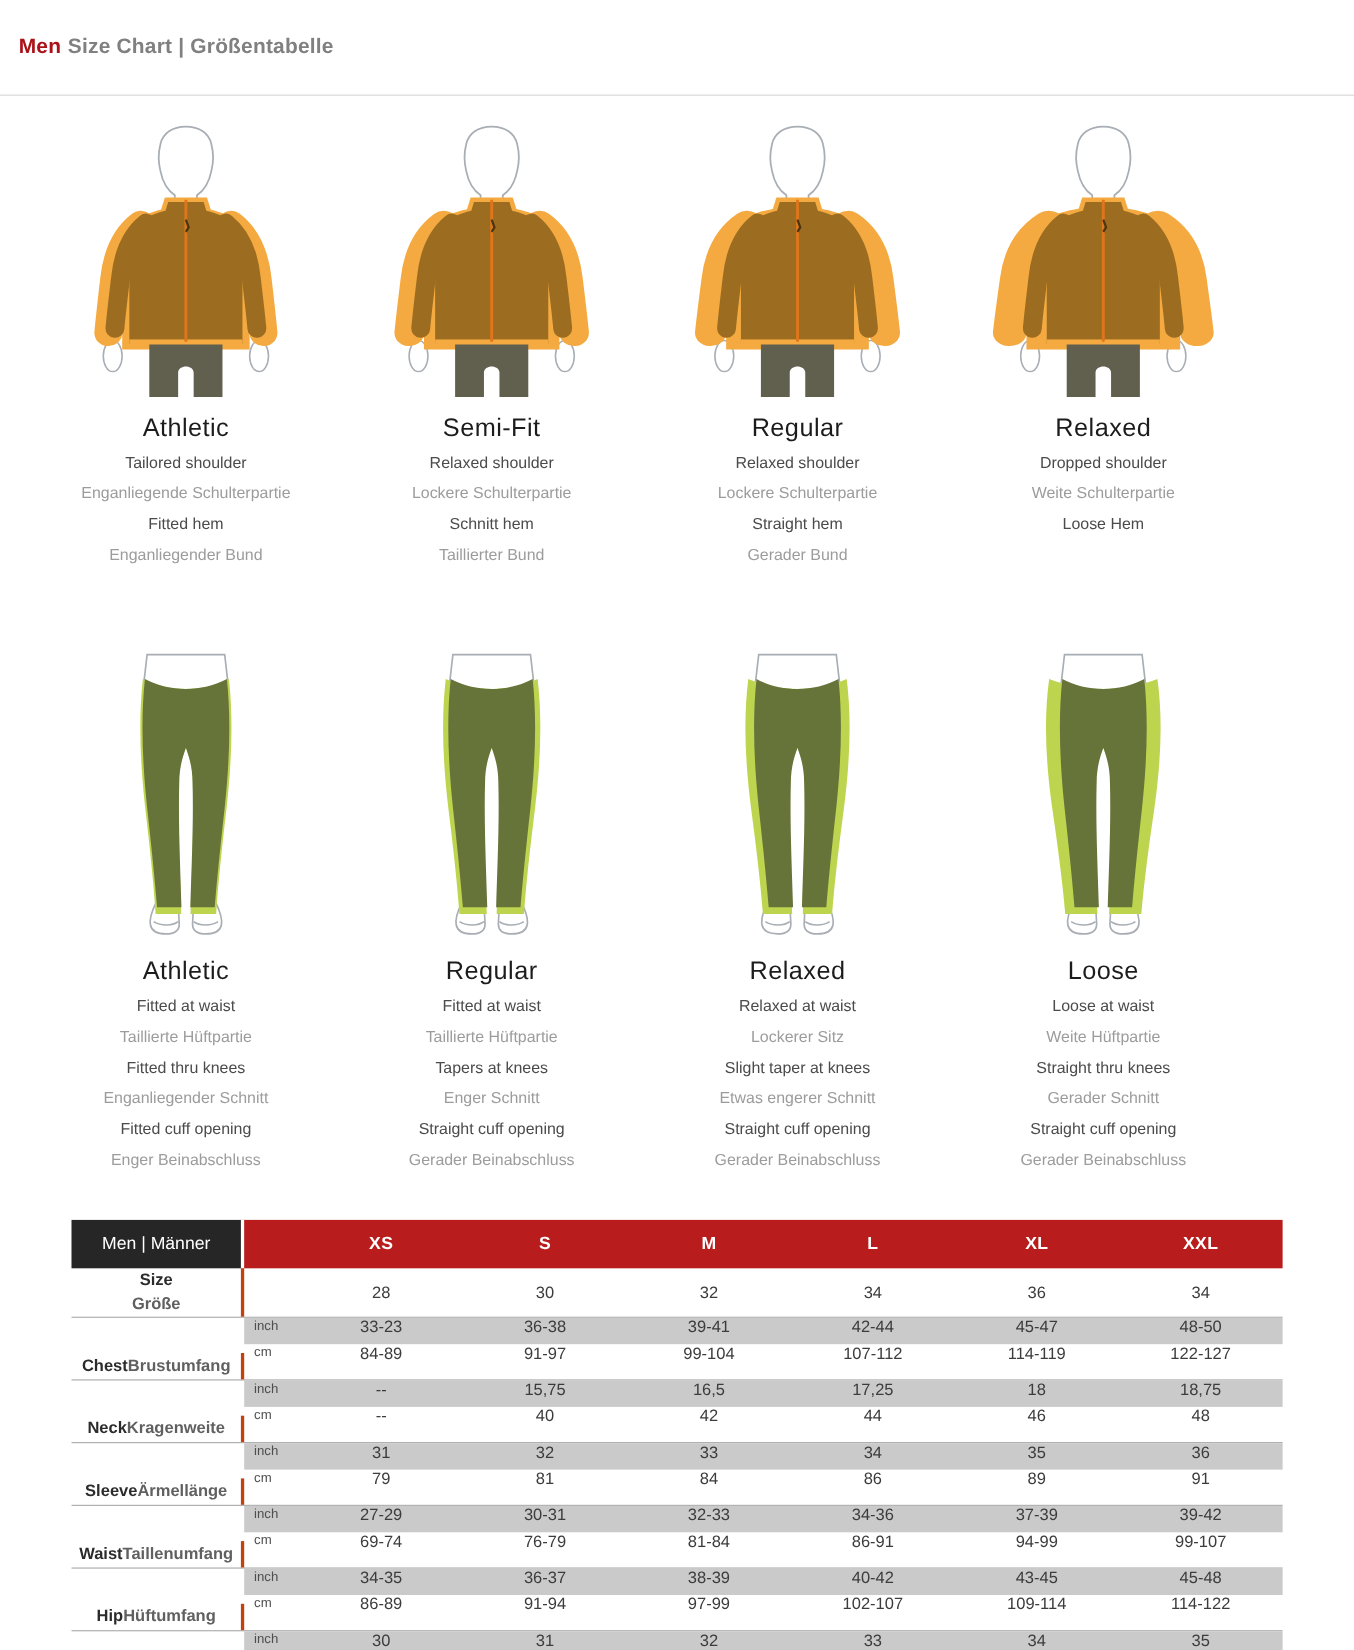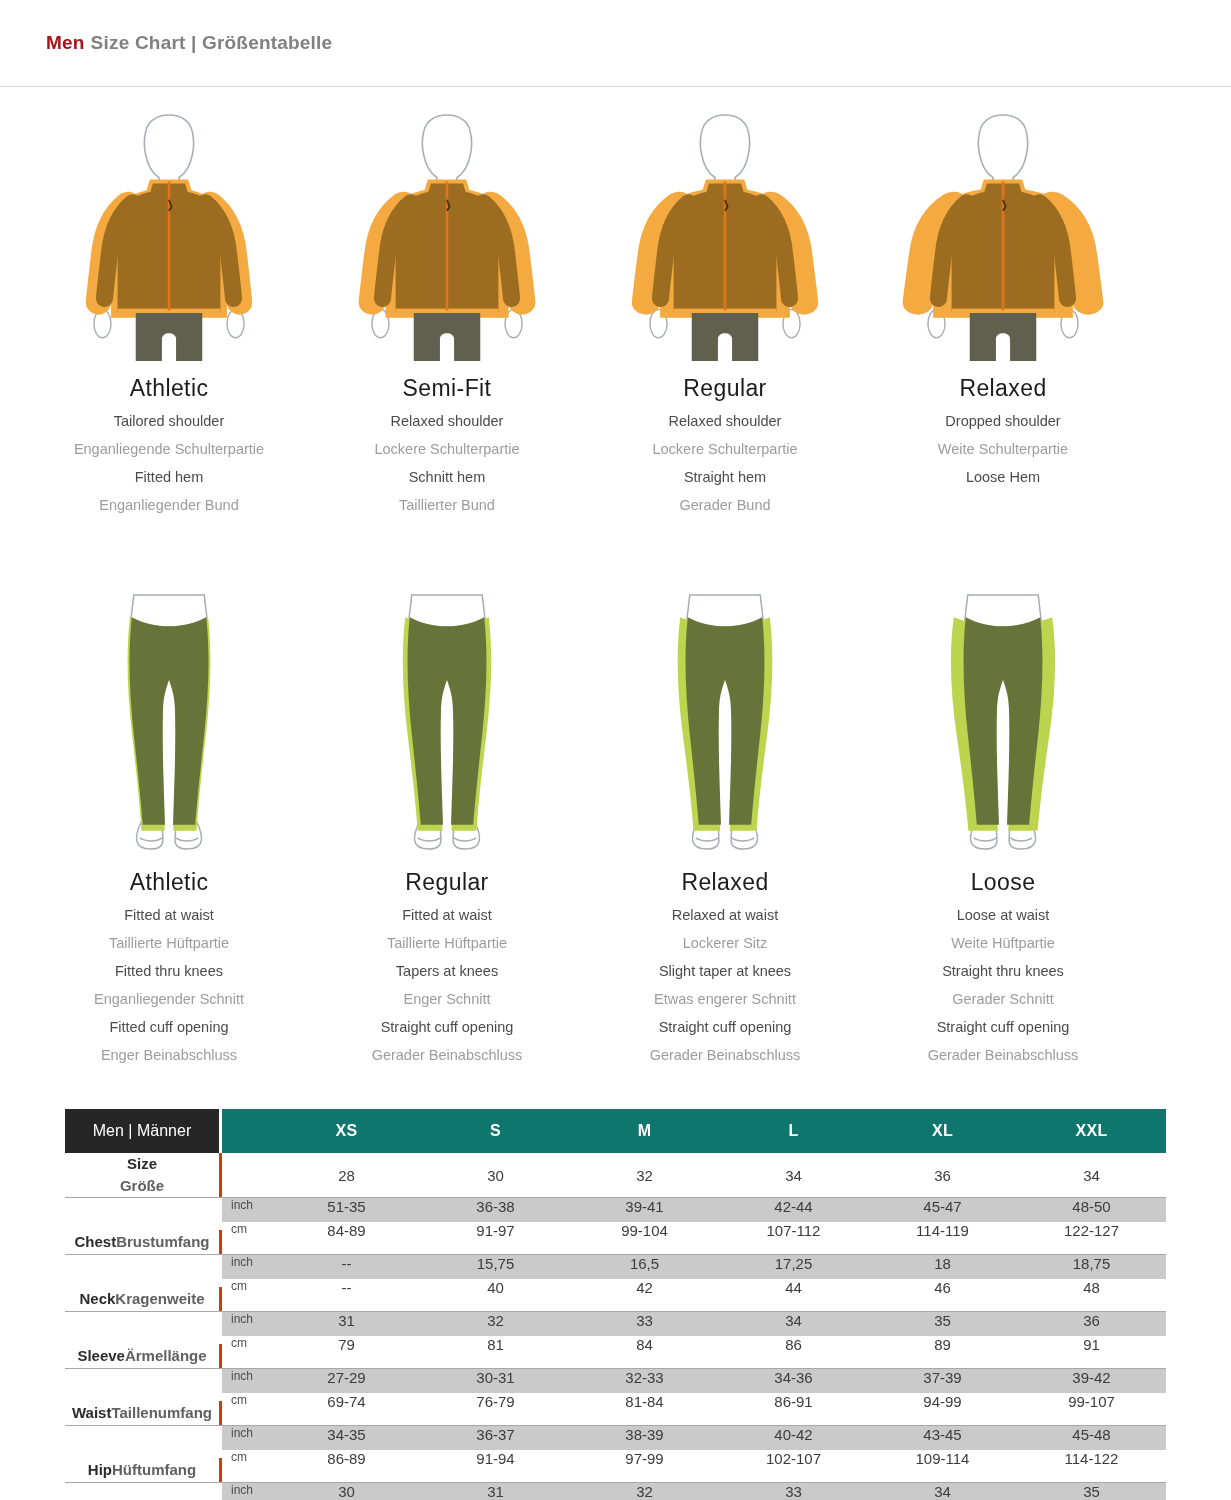--- a/index.html
+++ b/index.html
@@ -3,21 +3,21 @@
 <meta charset="utf-8">
 <style>
   html,body{margin:0;padding:0;background:#fff;}
   .page{
     width:1231px;height:1500px;overflow:hidden;background:#fff;
     font-family:"Liberation Sans", sans-serif;position:relative;
   }
   
   .page-header{
     height:87px;border-bottom:1px solid #d6d6d6;
-    display:flex;align-items:center;padding-left:46px;box-sizing:border-box;
+    display:flex;align-items:center;padding-left:17px;box-sizing:border-box;
   }
   .page-header h1{margin:0;font-size:19px;font-weight:bold;color:#808080;letter-spacing:.2px;}
   .page-header .brand{color:#ab1118;margin-right:6px;}
   
   .cards{
     display:flex;justify-content:flex-start;
     padding:0 30px;box-sizing:border-box;
   }
   .cards.jackets{margin-top:22px;}
   .cards.pants{margin-top:64px;}
@@ -39,21 +39,21 @@
   .c-lbl{
     width:157px;box-sizing:border-box;flex:0 0 157px;
     text-align:center;border-right:3px solid #c2410c;
   }
   .t-head{height:44px;}
   .t-head .c-lbl{
     background:#262626;color:#fff;border-right:3px solid #fff;
     display:flex;align-items:center;justify-content:center;
     font-size:16px;font-weight:normal;
   }
-  .head-cols{flex:1;display:flex;background:#0f766e;}
+  .head-cols{flex:1;display:flex;background:#b91c1c;}
   .t-head .c-unit{background:transparent;}
   .h-cell{flex:1;display:flex;align-items:center;justify-content:center;
     color:#fff;font-size:16px;font-weight:bold;letter-spacing:.3px;}
   .t-size{height:44px;}
   .t-size .c-lbl{display:flex;flex-direction:column;justify-content:center;}
   .lbl-en{font-size:15px;font-weight:bold;color:#2b2b2b;line-height:22px;}
   .lbl-de{font-size:15px;font-weight:bold;color:#606060;line-height:22px;}
   .t-size .vals{flex:1;display:flex;align-items:center;}
   .t-size .c-unit{align-self:stretch;}
   .c-unit{width:50px;flex:0 0 50px;box-sizing:border-box;padding-left:9px;
@@ -368,21 +368,21 @@
         </div>
       </div>
       <div class="t-group">
         <div class="c-lbl g-lbl">
           <div class="lbl-en">Chest</div>
           <div class="lbl-de">Brustumfang</div>
         </div>
         <div class="g-rows">
           <div class="sub inch">
             <div class="c-unit">inch</div>
-            <div class="c-val">51-35</div>
+            <div class="c-val">33-23</div>
             <div class="c-val">36-38</div>
             <div class="c-val">39-41</div>
             <div class="c-val">42-44</div>
             <div class="c-val">45-47</div>
             <div class="c-val">48-50</div>
           </div>
           <div class="sub cm">
             <div class="c-unit">cm</div>
             <div class="c-val">84-89</div>
             <div class="c-val">91-97</div>

